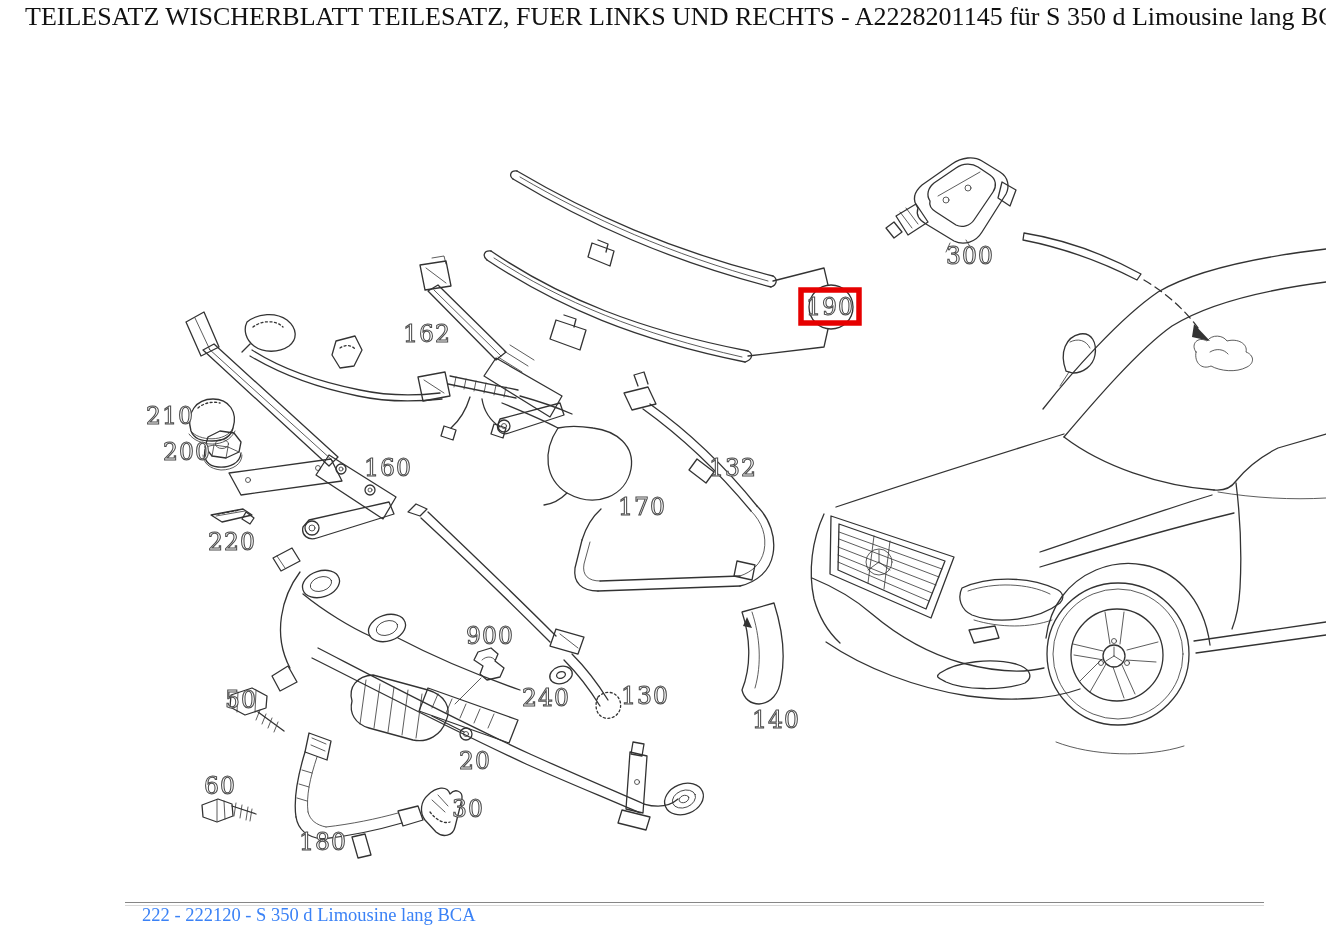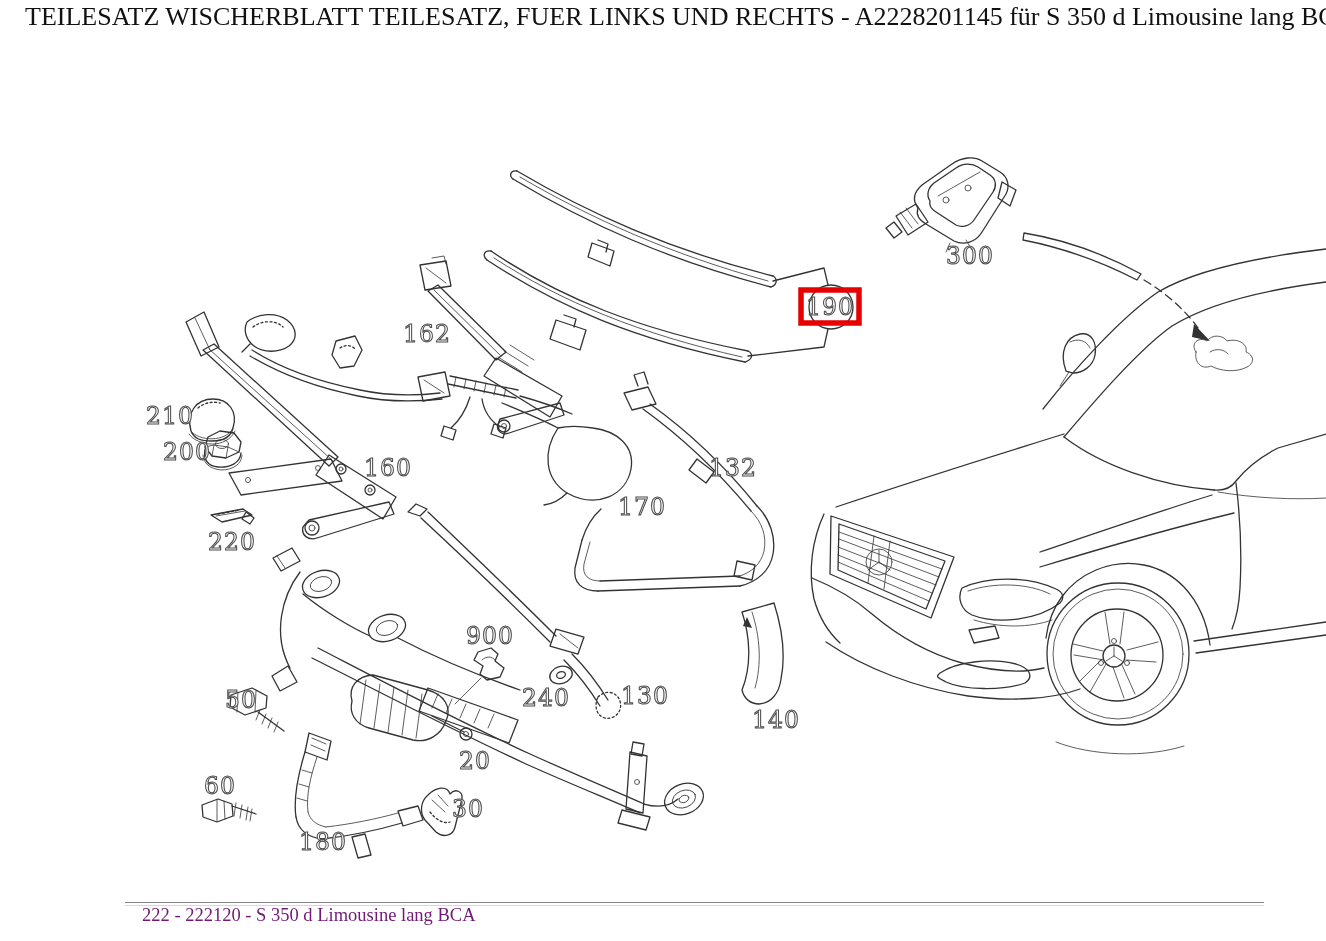--- a/index.html
+++ b/index.html
@@ -12,21 +12,21 @@
        fill:none;stroke:#333;stroke-width:1.3;stroke-linecap:round;stroke-linejoin:round;}
   .art .thin{stroke-width:0.8;}
   .art .dots{stroke-dasharray:2 2.5;}
   .art .dash{stroke-dasharray:8 5;}
   .art .fill{fill:#333;stroke:none;}
   .partnum{font-family:"DejaVu Serif", serif;font-size:23.5px;letter-spacing:1px;
        fill:#fff;stroke:#4d4d4d;stroke-width:1.05px;text-anchor:middle;}
   .hlbox{fill:none;stroke-width:5.5px;}
   .footer-rule{position:absolute;left:125px;top:902px;width:1139px;height:2px;
        border-top:1.5px solid #868686;border-bottom:1px solid #d8d8d8;}
-  .footer-text{position:absolute;left:142px;top:905px;font-size:18.5px;color:#701a75;
+  .footer-text{position:absolute;left:142px;top:905px;font-size:18.5px;color:#3b82f6;
        white-space:nowrap;}
 </style>
 </head>
 <body>
 
 <div class="page-title">TEILESATZ WISCHERBLATT TEILESATZ, FUER LINKS UND RECHTS - A2228201145 für S 350 d Limousine lang BCA</div>
 
 <svg id="diagram" viewBox="0 0 1326 941">
   <g class="art">
 

